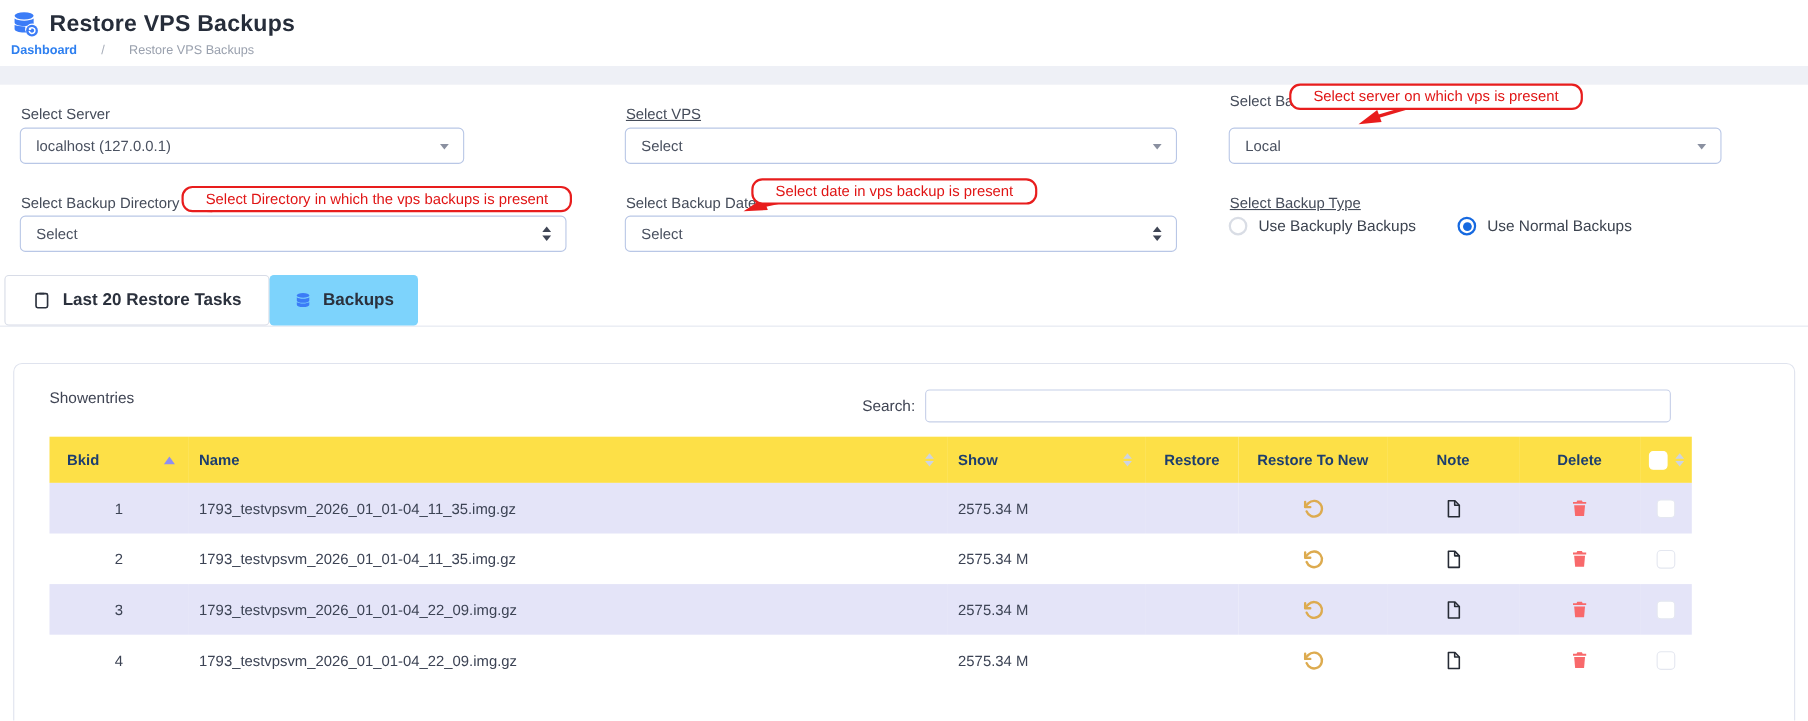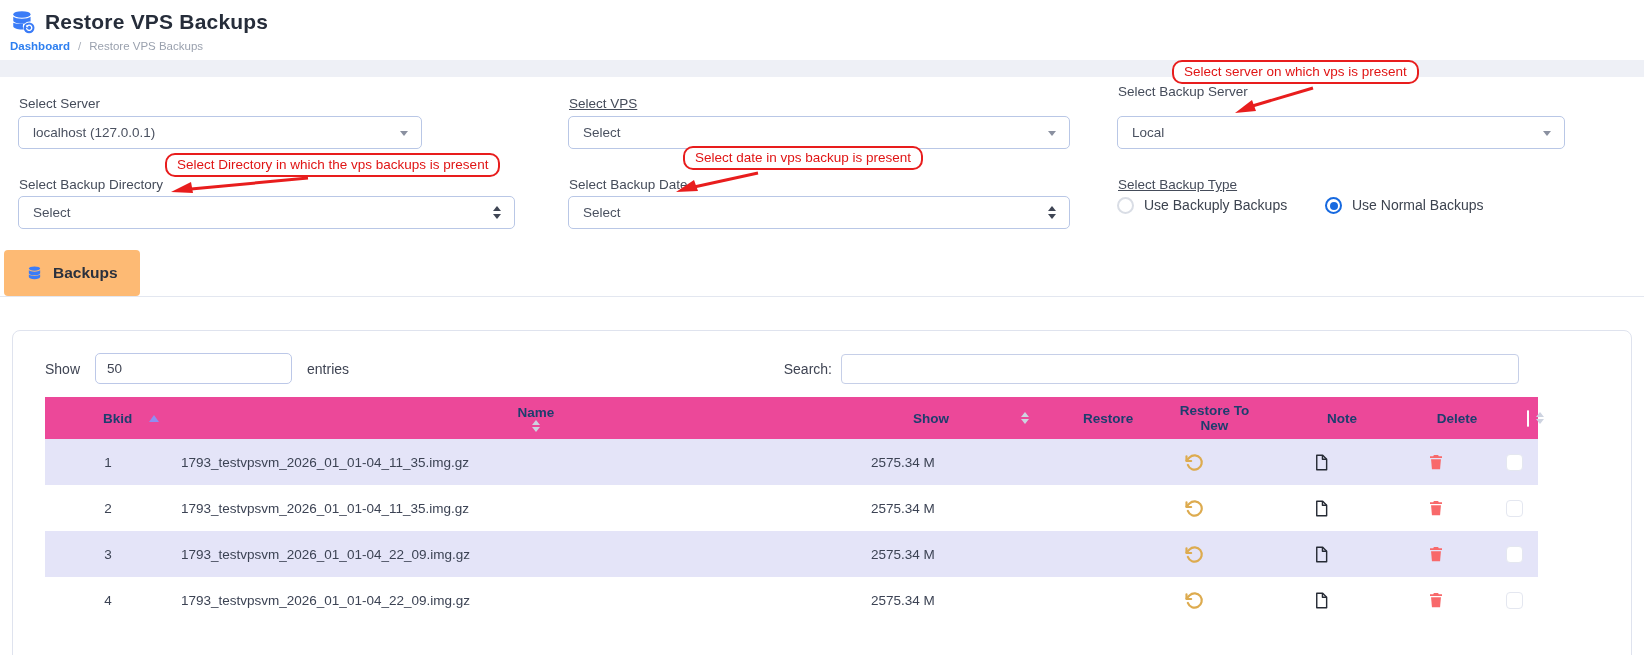--- a/index.html
+++ b/index.html
@@ -6,21 +6,21 @@
   html,body { width:1644px; height:655px; }
   body {
     font-family:"Liberation Sans", sans-serif;
     background:#ffffff; color:#3c4354;
     position:relative; overflow:hidden;
   }
   
   .page-header { position:absolute; top:9px; left:10px; }
   .title-row { display:flex; align-items:center; gap:9px; }
   .page-title { font-size:21px; font-weight:700; color:#262d3a; letter-spacing:.2px; }
-  .breadcrumb { margin-top:5px; display:flex; align-items:center; gap:8px; font-size:11.5px; }
+  .breadcrumb { margin-top:5px; display:flex; align-items:center; gap:22px; font-size:11.5px; }
   .bc-home { color:#2d7ff0; font-weight:700; cursor:pointer; }
   .bc-sep { color:#a7adb9; }
   .bc-cur { color:#9aa1ae; }
 
   .gray-band { position:absolute; top:60px; left:0; width:100%; height:17px; background:#eef0f6; }
 
   
   .f-label { position:absolute; font-size:13.5px; color:#454c5a; }
   .sel {
     position:absolute; height:33px; background:#fff;
@@ -43,45 +43,45 @@
   .radio-item { display:flex; gap:10px; cursor:pointer; }
   .radio-item.first { width:208px; }
   .radio { width:17px; height:17px; border-radius:50%; background:#fff; border:2px solid #d9dde5; position:relative; flex:0 0 auto; }
   .radio.checked { border-color:#1669e0; }
   .radio.checked::after { content:""; position:absolute; inset:2.5px; border-radius:50%; background:#1669e0; }
   .radio-label { font-size:14px; color:#3c434f; }
 
   
   .callout {
     position:absolute; border:2px solid #e81d1d; color:#e01515; background:#fff;
-    font-size:13.5px; font-weight:500; border-radius:10px; padding:2px 10px 3px;
-    white-space:nowrap; z-index:5;
+    font-size:13.5px; font-weight:500; border-radius:10px; padding:2px 20px 3px;
+    white-space:nowrap; z-index:5;margin-top:16px;
   }
   .arrow-svg { position:absolute; z-index:4; }
 
   
   .tabs { position:absolute; top:250px; left:4px; display:flex; z-index:2; }
   .tab { height:46px; display:flex; align-items:center; gap:10px; font-size:15.5px; font-weight:700; color:#2b313d; cursor:pointer; }
   .tab.inactive { background:#fff; border:1px solid #d8dce7; border-radius:4px; padding:0 24px; }
-  .tab.active { background:#fdba74; border-radius:4px; padding:16px 22px; }
+  .tab.active { background:#7dd3fc; border-radius:4px; padding:16px 22px; }
   .tabs-underline { position:absolute; top:296px; left:0; width:100%; height:1px; background:#e3e7f0; }
 
   
   .panel {
     position:absolute; top:330px; left:12px; width:1620px; height:380px;
     background:#fff; border:1px solid #dfe3ee; border-radius:8px;
   }
   .dt-controls { position:absolute; top:22px; left:32px; right:32px; height:32px; font-size:14px; color:#3f4453; }
   .show-wrap { position:absolute; left:0; top:0; display:flex; align-items:center; }
   .show-input { width:197px; height:31px; border:1px solid #bcc8e8; border-radius:5px; margin:0 15px; padding:0 11px; font-size:13.5px; color:#3f4453; font-family:inherit; }
   .search-wrap { position:absolute; right:80px; top:1px; display:flex; align-items:center; gap:9px; }
   .search-input { width:678px; height:30px; border:1px solid #c6cfe8; border-radius:4px; padding:0 10px; font-size:13.5px; font-family:inherit; }
 
   table.dt { position:absolute; top:66px; left:32px; border-collapse:collapse; table-layout:fixed; width:1493px; }
-  .dt th { background:#ec4899; height:42px; font-size:13.5px; font-weight:700; color:#1d3e6e; cursor:pointer;padding-left:42px; }
+  .dt th { background:#fde047; height:42px; font-size:13.5px; font-weight:700; color:#1d3e6e; cursor:pointer; }
   .dt td { height:46px; font-size:13.5px; color:#3c4354; }
   .dt tbody tr:nth-child(odd) { background:#e4e4f8; }
   .th-flex { display:flex; align-items:center; justify-content:space-between; padding:0 12px 0 16px; }
   .th-center { text-align:center; }
   .td-center { text-align:center; }
   .td-left { padding-left:10px; }
   .sort-asc { width:0; height:0; border-left:5px solid transparent; border-right:5px solid transparent; border-bottom:7px solid #8f8ff2; }
   .sort-both { display:flex; flex-direction:column; gap:2px; }
   .sort-both i { display:block; width:0; height:0; border-left:4px solid transparent; border-right:4px solid transparent; }
   .sort-both .u { border-bottom:5px solid #cdd3e0; }
@@ -179,39 +179,47 @@
   <polygon points="8,22 28,12 30,23" fill="#e81d1d"></polygon>
 </svg>
 
 <div class="callout" style="left:683px; top:146px;">Select date in vps backup is present</div>
 <svg class="arrow-svg" style="left:668px; top:167px;" width="100" height="32">
   <line x1="90" y1="6" x2="26" y2="20" stroke="#e81d1d" stroke-width="3"></line>
   <polygon points="8,25 26,13 30,24" fill="#e81d1d"></polygon>
 </svg>
 
 <div class="tabs">
+  <div class="tab inactive">
+    <span class="icon-btn">
+      <svg width="18" height="18" viewBox="0 0 24 24" fill="none" stroke="#2b313d" stroke-width="2" stroke-linejoin="round">
+        <rect x="5" y="4" width="14" height="17" rx="2"></rect>
+        <path d="M9 4h6"></path>
+      </svg>
+    </span>
+    <span>Last 20 Restore Tasks</span>
+  </div>
   <div class="tab active">
     <span class="icon-btn">
       <svg width="17" height="17" viewBox="0 0 24 24" fill="#3b7cf7">
         <ellipse cx="12" cy="5" rx="8" ry="3"></ellipse>
         <path d="M4 7.5v4c0 1.66 3.58 3 8 3s8-1.34 8-3v-4c-1.5 1.2-4.4 1.9-8 1.9S5.5 8.7 4 7.5z"></path>
         <path d="M4 13.5V17c0 1.66 3.58 3 8 3s8-1.34 8-3v-3.5c-1.5 1.2-4.4 1.9-8 1.9s-6.5-.7-8-1.9z"></path>
       </svg>
     </span>
     <span>Backups</span>
   </div>
 </div>
 <div class="tabs-underline"></div>
 
 <div class="panel">
 
   <div class="dt-controls">
     <div class="show-wrap">
       <span>Show</span>
-      <input class="show-input" value="50" style="">
       <span>entries</span>
     </div>
     <div class="search-wrap">
       <span>Search:</span>
       <input class="search-input" value="" style="">
     </div>
   </div>
 
   <table class="dt">
     <colgroup>
@@ -226,21 +234,21 @@
     </colgroup>
     <thead>
       <tr>
         <th>
           <div class="th-flex">
             <span>Bkid</span>
             <span class="sort-asc"></span>
           </div>
         </th>
         <th>
-          <div class="th-flex" style="padding-left:10px;flex-direction:column;">
+          <div class="th-flex" style="padding-left:10px;">
             <span>Name</span>
             <span class="sort-both">
                 <i class="u"></i>
                 <i class="d"></i>
               </span>
           </div>
         </th>
         <th>
           <div class="th-flex" style="padding-left:10px;">
             <span>Show</span>

